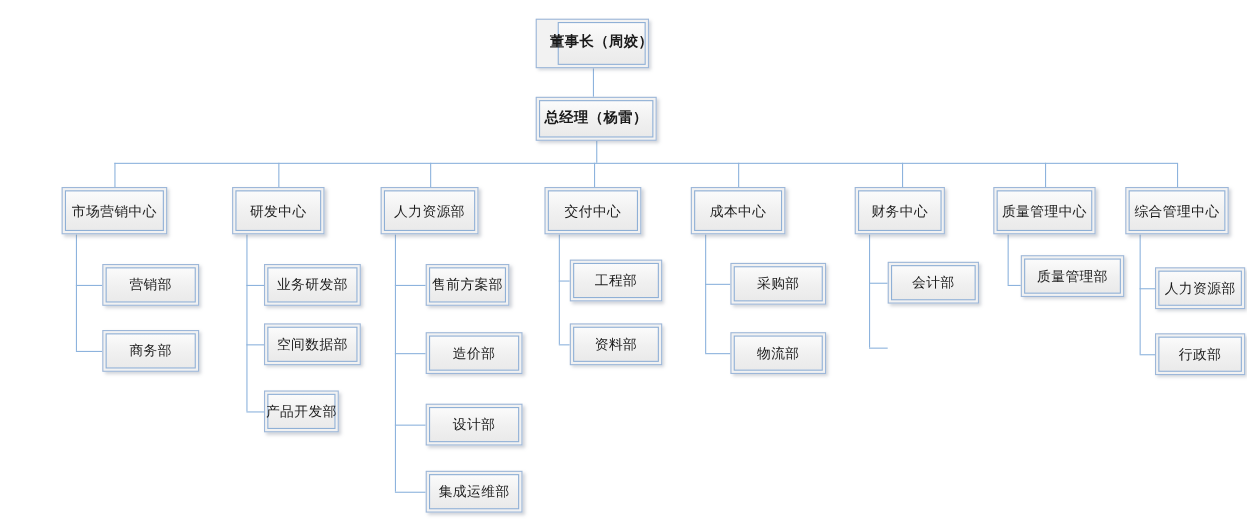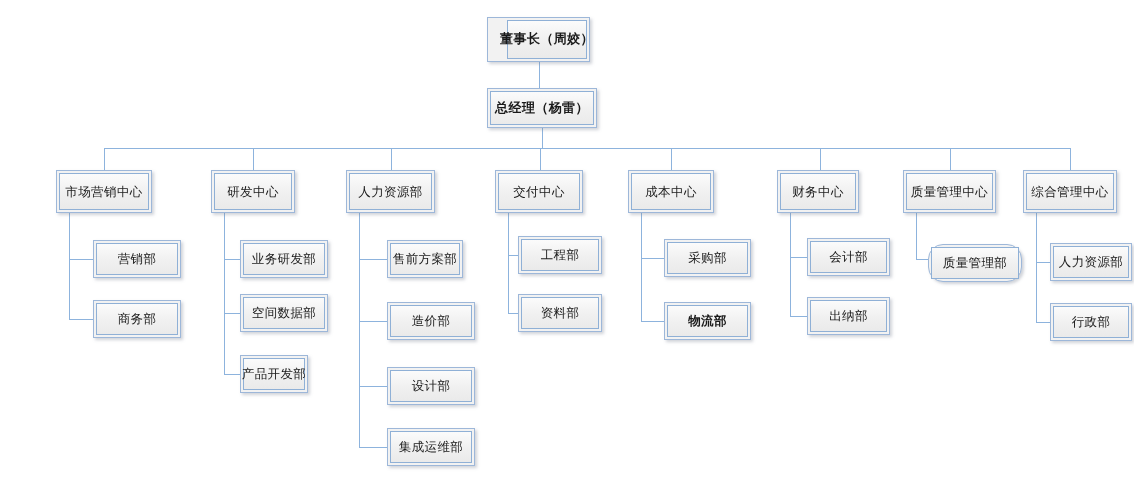--- a/index.html
+++ b/index.html
@@ -178,53 +178,48 @@
       </div>
     </div>
     <div class="conn v" style="left: 671px; top: 148px; height: 22px;"></div>
     <div class="conn v" style="left: 641px; top: 213px; height: 108px;"></div>
     <div class="node child" style="left: 664px; top: 239px; width: 87px; height: 38px;">
       <div class="inner">
         <span class="label">采购部</span>
       </div>
     </div>
     <div class="conn h" style="top: 258px; left: 641px; width: 23px;"></div>
-    <div class="node child" style="left: 664px; top: 302px; width: 87px; height: 38px; font-weight: bold;">
+    <div class="node child" style="left: 664px; top: 302px; width: 87px; height: 38px;">
       <div class="inner">
         <span class="label">物流部</span>
       </div>
     </div>
     <div class="conn h" style="top: 321px; left: 641px; width: 23px;"></div>
     <div class="node center" style="left: 777px; top: 170px; width: 82px; height: 43px;">
       <div class="inner">
         <span class="label">财务中心</span>
       </div>
     </div>
     <div class="conn v" style="left: 820px; top: 148px; height: 22px;"></div>
     <div class="conn v" style="left: 790px; top: 213px; height: 103px;"></div>
     <div class="node child" style="left: 807px; top: 238px; width: 83px; height: 38px;">
       <div class="inner">
         <span class="label">会计部</span>
       </div>
     </div>
     <div class="conn h" style="top: 257px; left: 790px; width: 17px;"></div>
-    <div class="node child" style="left: 807px; top: 297px; width: 83px; height: 38px;">
-      <div class="inner">
-        <span class="label">出纳部</span>
-      </div>
-    </div>
     <div class="conn h" style="top: 316px; left: 790px; width: 17px;"></div>
     <div class="node center" style="left: 903px; top: 170px; width: 93px; height: 43px;">
       <div class="inner">
         <span class="label">质量管理中心</span>
       </div>
     </div>
     <div class="conn v" style="left: 950px; top: 148px; height: 22px;"></div>
     <div class="conn v" style="left: 916px; top: 213px; height: 46px;"></div>
-    <div class="node child" style="left: 928px; top: 244px; width: 94px; height: 38px; border-radius: 15px;">
+    <div class="node child" style="left: 928px; top: 232px; width: 94px; height: 38px;">
       <div class="inner">
         <span class="label">质量管理部</span>
       </div>
     </div>
     <div class="conn h" style="top: 259px; left: 916px; width: 12px;"></div>
     <div class="node center" style="left: 1023px; top: 170px; width: 94px; height: 43px;">
       <div class="inner">
         <span class="label">综合管理中心</span>
       </div>
     </div>

